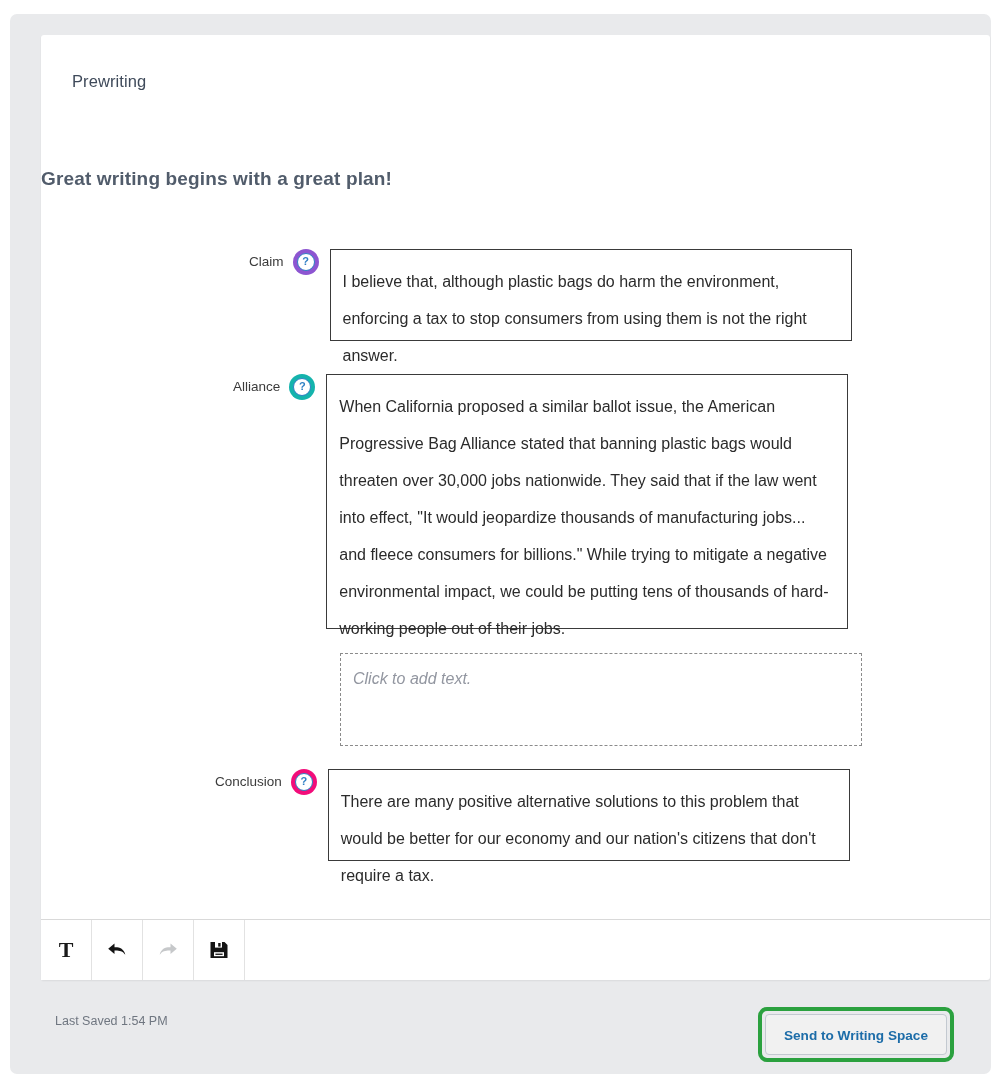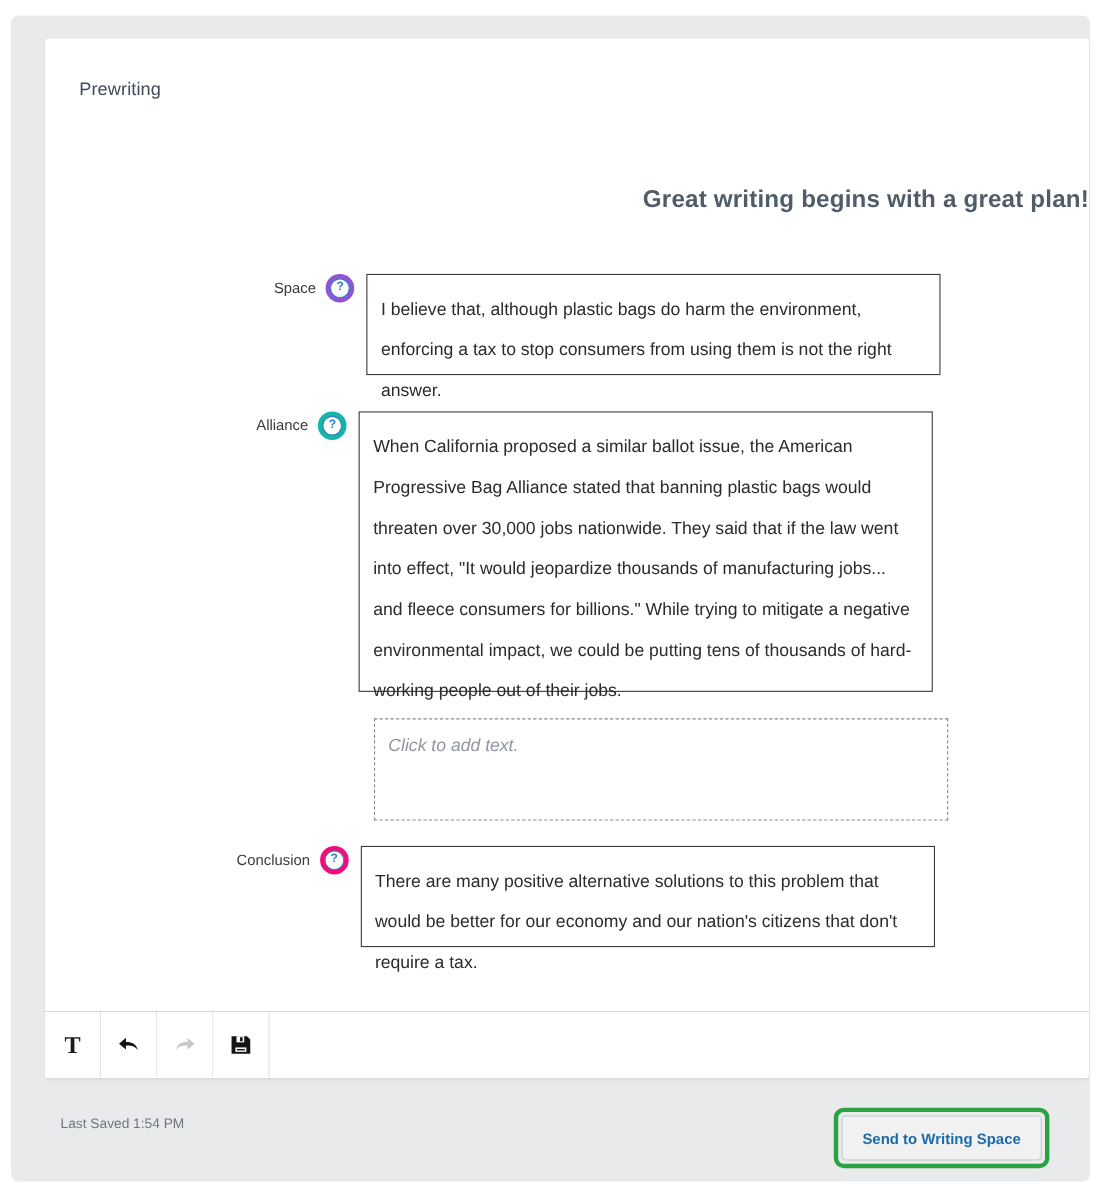--- a/index.html
+++ b/index.html
@@ -58,22 +58,22 @@
     right: 0;
     bottom: 60px;
     overflow: hidden;
   }
 
   .headline {
     position: absolute;
     left: 0;
     right: 0;
     top: 133px;
-    text-align: right;
-    font-size: 22px;
+    text-align: left;
+    font-size: 19px;
     font-weight: bold;
     color: #515c6b;
     letter-spacing: .15px;
   }
 
   
   .row {
     position: absolute;
     display: flex;
     align-items: flex-start;
@@ -217,21 +217,21 @@
 
   <div class="card">
 
     <div class="canvas">
 
       <div class="card-title">Prewriting</div>
 
       <div class="headline">Great writing begins with a great plan!</div>
 
       <div class="row" style="left:208px; top:214px;">
-        <div class="row-label">Space</div>
+        <div class="row-label">Claim</div>
         <div class="help-icon" style="background:#8d55d1;">
           <div class="inner">
               <span>?</span>
             </div>
         </div>
         <div class="textbox" style="width:522px; height:92px;">I believe that, although plastic bags do harm the environment, enforcing a tax to stop consumers from using them is not the right answer.</div>
       </div>
 
       <div class="row" style="left:192px; top:339px;">
         <div class="row-label">Alliance</div>

